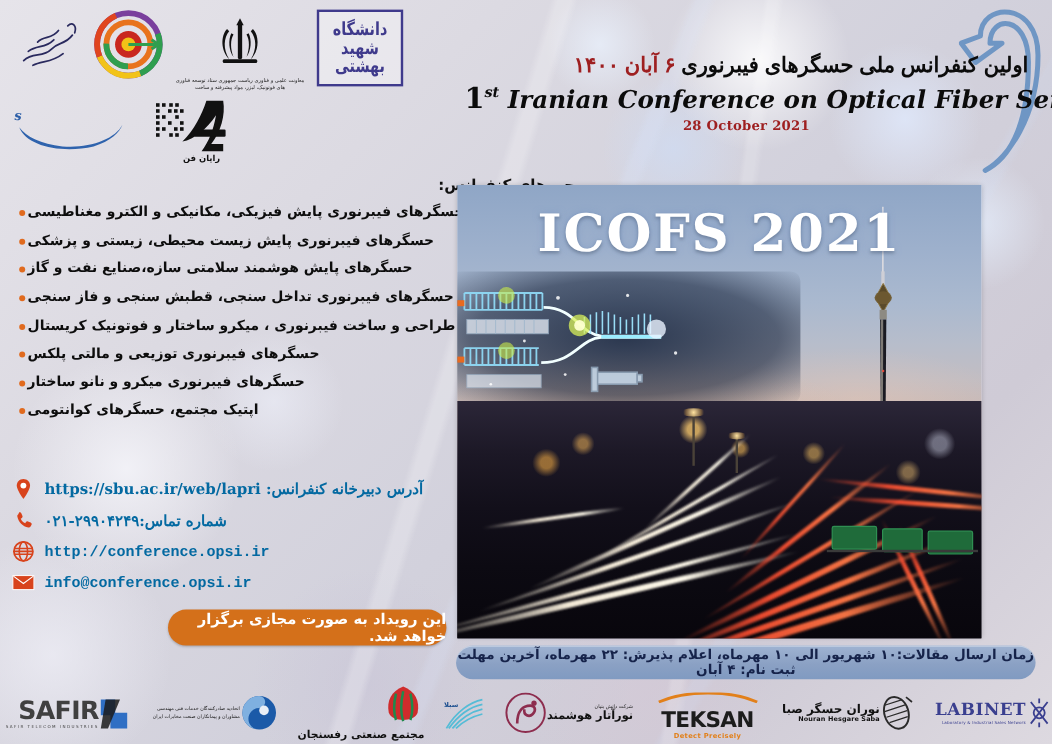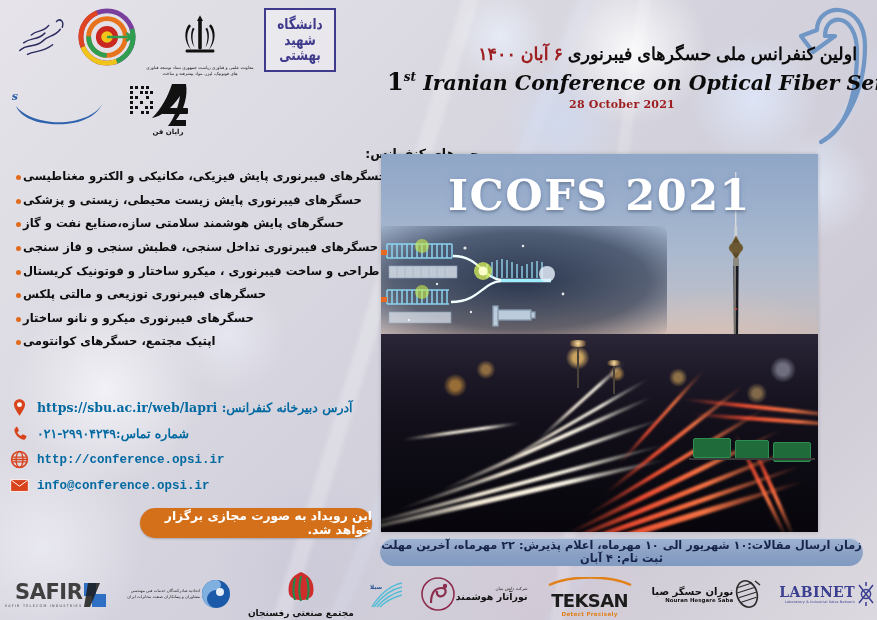--- a/index.html
+++ b/index.html
@@ -605,21 +605,21 @@
           <path d="M2 28 C10 14, 22 6, 32 4"></path>
             <path d="M4 28 C12 17, 22 10, 32 8"></path>
           <path d="M7 28 C14 20, 23 14, 32 12"></path>
             <path d="M10 28 C16 22, 24 18, 32 16"></path>
         </g>
         <text x="12" y="10" font-family="DejaVu Sans, sans-serif" font-size="5.6" font-weight="bold" fill="#1c4f8f">سبلان</text>
       </svg>
     </div>
 
     <div class="sp">
-      <div style="text-align:center;">
+      <div style="">
         <svg width="36" height="34" viewBox="0 0 36 34">
           <path d="M18 2 C8 6, 4 14, 6 24 C9 32, 27 32, 30 24 C32 14, 28 6, 18 2 Z" fill="#cf2c2c"></path>
           <g stroke="#1f8a4c" stroke-width="2.1" fill="none">
             <path d="M12 8 C10 16, 10 24, 12 30"></path>
               <path d="M18 6 C16 15, 16 25, 18 31"></path>
             <path d="M24 8 C26 16, 26 24, 24 30"></path>
           </g>
         </svg>
         <div class="sabalan-fa">مجتمع صنعتی رفسنجان</div>
       </div>

